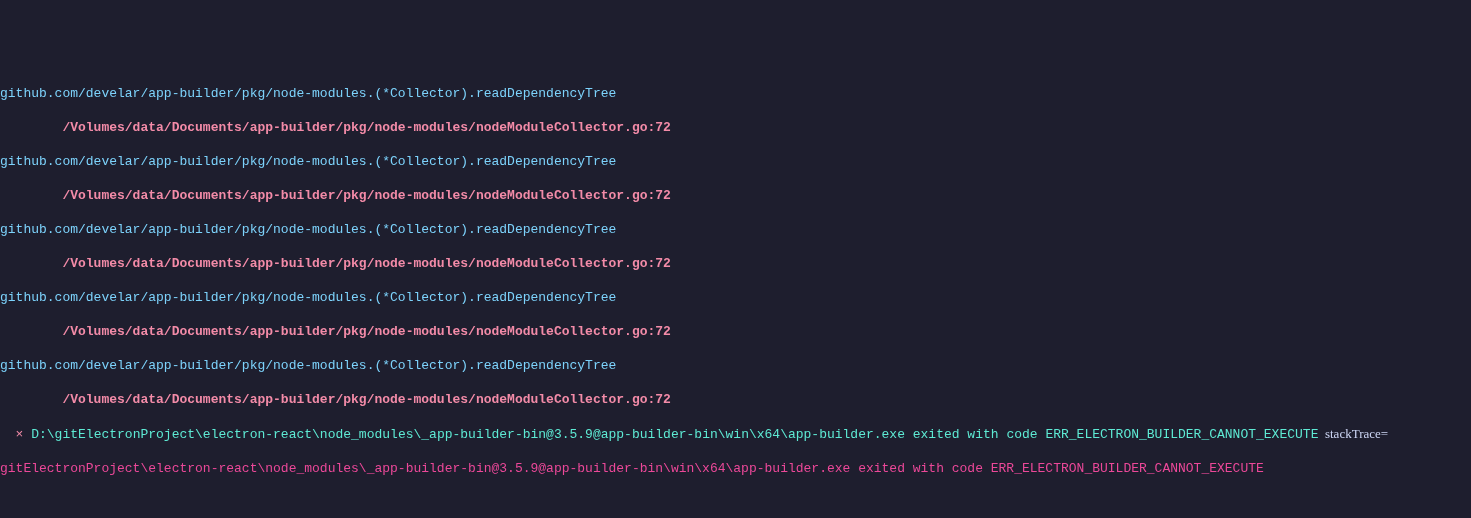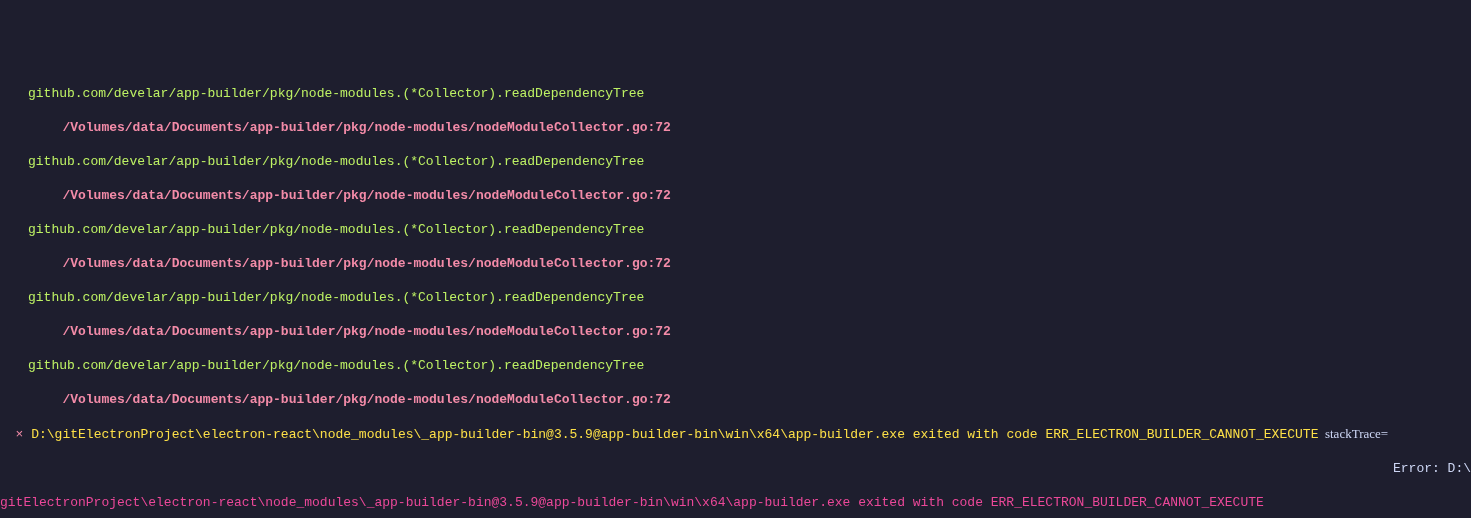--- a/index.html
+++ b/index.html
@@ -11,24 +11,24 @@
     line-height: 17px;
     color: #cdd6f4;
     white-space: pre;
     overflow-x: hidden;
     width: 1471px;
   }
   .line {
     display: block;
     min-height: 17px;
   }
-  .red-fn { color: #bef264; margin-left: 28px; }
+  .red-fn { color: #7dd3fc; }
   .red-path { color: #f38ba8; font-weight: bold; }
   .err-x { color: #f38ba8; }
-  .builder-line { color: #fde047; }
+  .builder-line { color: #5eead4; }
   .stack-label { color: #cdd6f4; font-family: Liberation Serif, serif; }
   .wrap-line { color: #ec4899; }
   .right { float: right; color: #cdd6f4; }
   #terminal { padding: 0; }
 </style>
 </head>
 <body>
 
 
 
@@ -37,21 +37,20 @@
 <span class="line red-path">        /Volumes/data/Documents/app-builder/pkg/node-modules/nodeModuleCollector.go:72</span>
 <span class="line red-fn">github.com/develar/app-builder/pkg/node-modules.(*Collector).readDependencyTree</span>
 <span class="line red-path">        /Volumes/data/Documents/app-builder/pkg/node-modules/nodeModuleCollector.go:72</span>
 <span class="line red-fn">github.com/develar/app-builder/pkg/node-modules.(*Collector).readDependencyTree</span>
 <span class="line red-path">        /Volumes/data/Documents/app-builder/pkg/node-modules/nodeModuleCollector.go:72</span>
 <span class="line red-fn">github.com/develar/app-builder/pkg/node-modules.(*Collector).readDependencyTree</span>
 <span class="line red-path">        /Volumes/data/Documents/app-builder/pkg/node-modules/nodeModuleCollector.go:72</span>
 <span class="line red-fn">github.com/develar/app-builder/pkg/node-modules.(*Collector).readDependencyTree</span>
 <span class="line red-path">        /Volumes/data/Documents/app-builder/pkg/node-modules/nodeModuleCollector.go:72</span>
 <span class="line"><span class="err-x">  × </span><span class="builder-line">D:\gitElectronProject\electron-react\node_modules\_app-builder-bin@3.5.9@app-builder-bin\win\x64\app-builder.exe exited with code ERR_ELECTRON_BUILDER_CANNOT_EXECUTE</span><span class="stack-label">  stackTrace=</span></span>
-<span class="line"><span class="right">Error: D:\</span></span>
 <span class="line wrap-line">gitElectronProject\electron-react\node_modules\_app-builder-bin@3.5.9@app-builder-bin\win\x64\app-builder.exe exited with code ERR_ELECTRON_BUILDER_CANNOT_EXECUTE</span>
 
 
 
 
 
 
 
 
 

